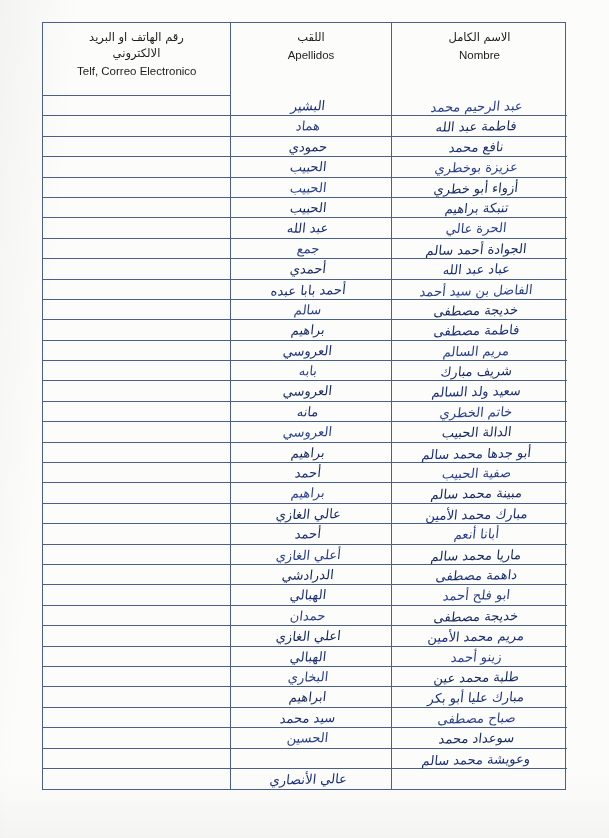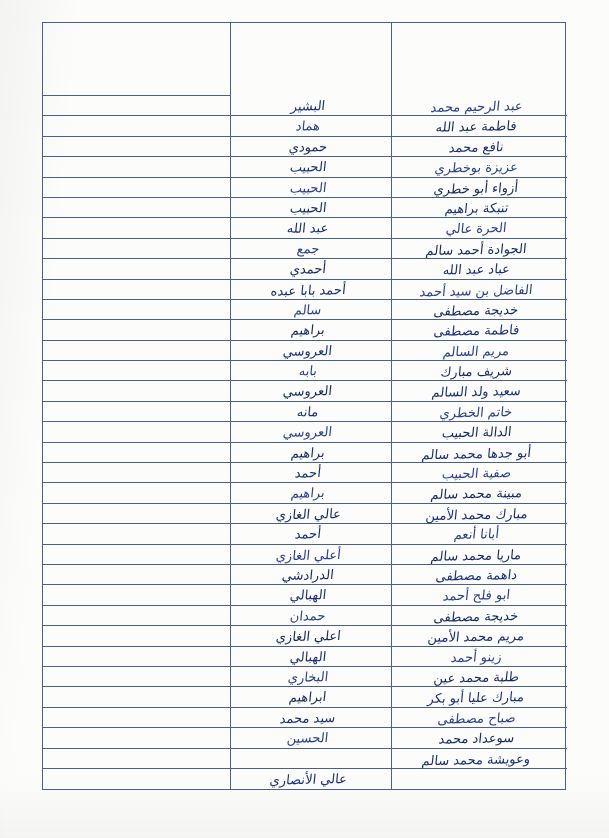--- a/index.html
+++ b/index.html
@@ -150,20 +150,35 @@
 </head>
 <body>
 
 <div id="page">
   <div id="paper-bg"></div>
 
   <div id="sheet">
     <div class="vline" id="vline-1"></div>
     <div class="vline" id="vline-2"></div>
 
+    <div id="header-row">
+      <div class="hdr-cell" id="hdr-telf">
+        <div class="hdr-ar">رقم الهاتف او البريد
+الالكتروني</div>
+        <div class="hdr-es">Telf, Correo Electronico</div>
+      </div>
+      <div class="hdr-cell" id="hdr-apellidos">
+        <div class="hdr-ar">اللقب</div>
+        <div class="hdr-es">Apellidos</div>
+      </div>
+      <div class="hdr-cell" id="hdr-nombre">
+        <div class="hdr-ar">الاسم الكامل</div>
+        <div class="hdr-es">Nombre</div>
+      </div>
+    </div>
     <div id="header-underline"></div>
 
     <div id="rows">
         <div class="row">
           <div class="cell cell-telf"></div>
           <div class="cell cell-apellidos"><span class="hw ink-a">البشير</span></div>
           <div class="cell cell-nombre"><span class="hw ink-b">عبد الرحيم محمد</span></div>
         </div>
         <div class="row">
           <div class="cell cell-telf"></div>

